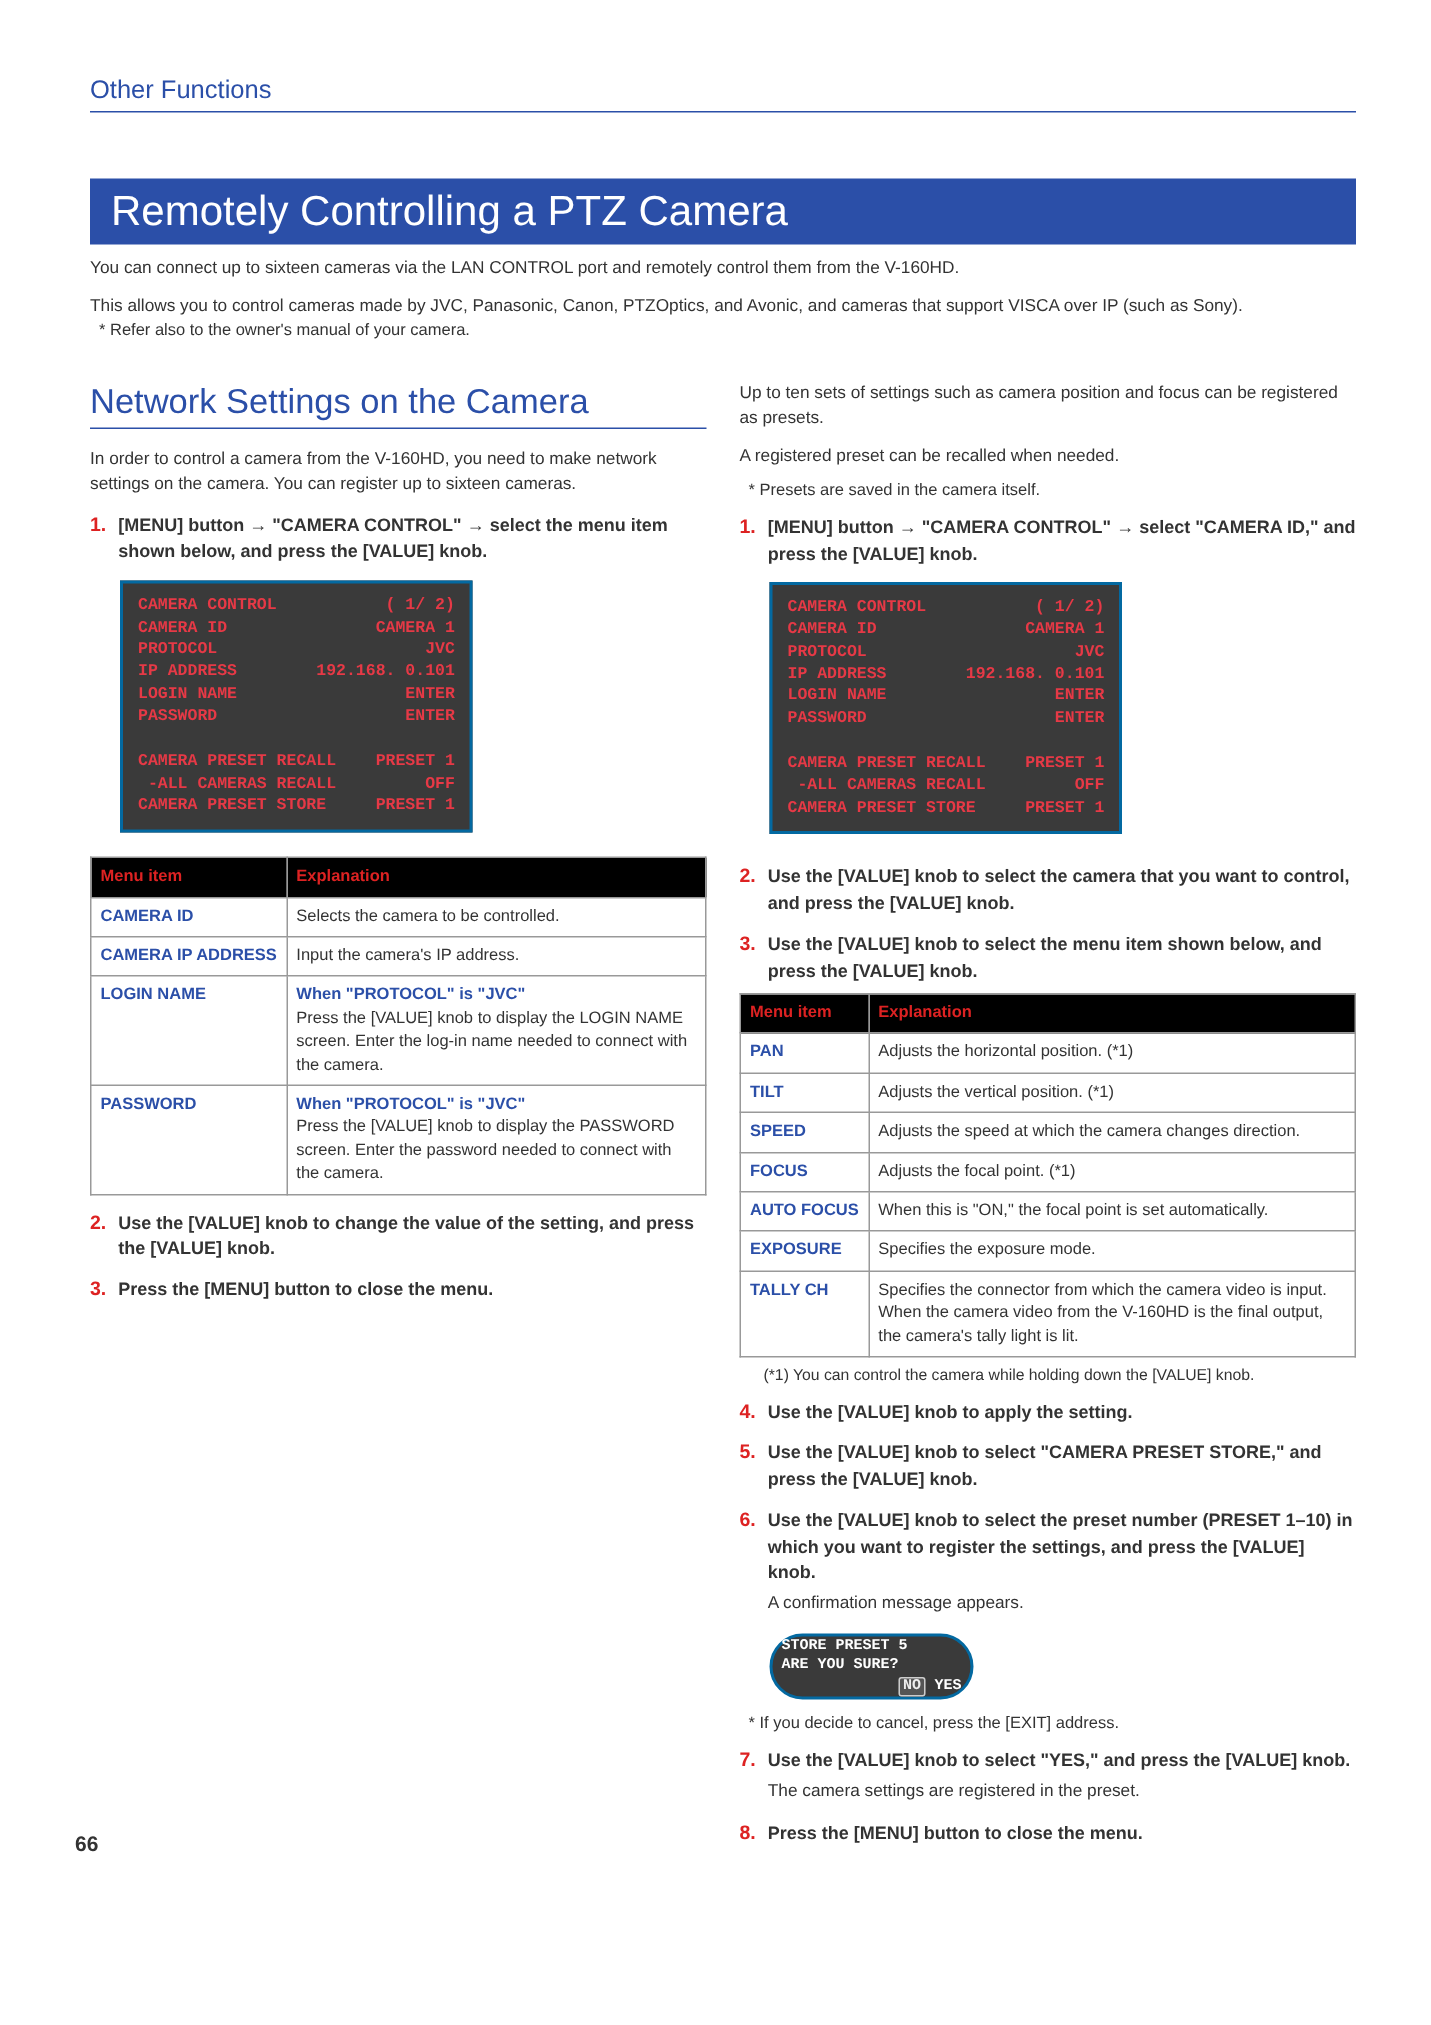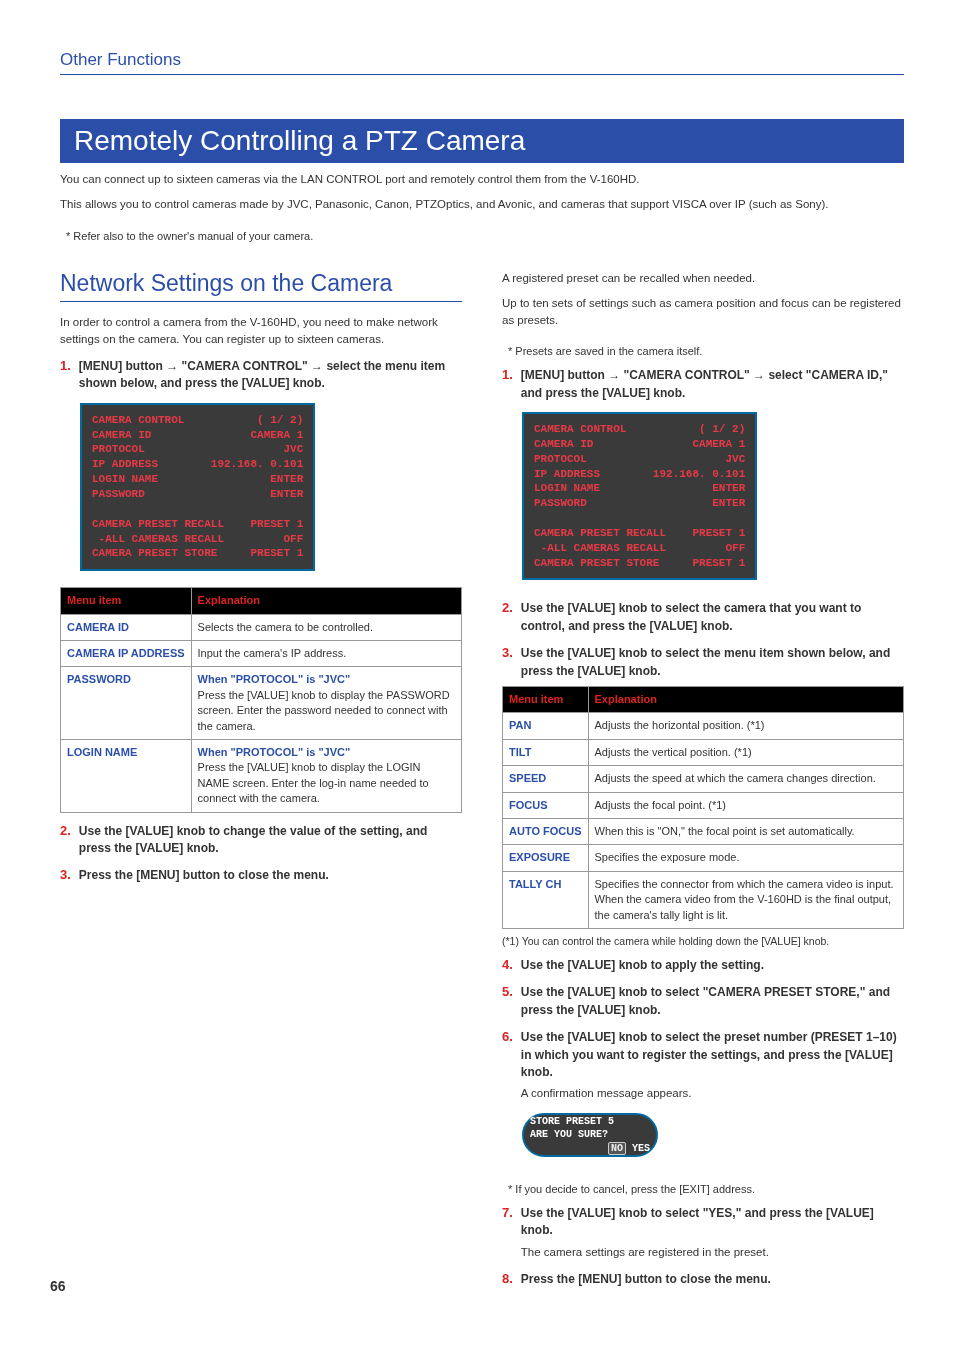--- a/index.html
+++ b/index.html
@@ -1,39 +1,39 @@
 <!DOCTYPE html>
 <html><head>
 <meta charset="utf-8">
 <style>
   * { box-sizing: border-box; margin: 0; padding: 0; }
   body { font-family: "Helvetica Neue", Arial, sans-serif; font-size: 12px; color: #333; background: #fff; width: 954px; padding: 50px 50px 30px 60px; position: relative; }
   .breadcrumb { color: #2b4fa8; font-size: 17px; border-bottom: 1px solid #2b4fa8; padding-bottom: 4px; margin-bottom: 16px; }
   .hero { background: #2b4fa8; color: #fff; font-size: 28px; padding: 6px 14px; font-weight: 300; margin-top: 44px; }
   .intro { font-size: 11.5px; margin-top: 8px; line-height: 1.5; }
-  .note-small { font-size: 11px; margin-top: 16px; margin-left: 6px; }
-  .columns { display: flex; gap: 40px; margin-top: 28px; }
+  .note-small { font-size: 11px; margin-top: 0; margin-left: 6px; }
+  .columns { display: flex; gap: 22px; margin-top: 28px; }
   .col { flex: 1; }
   .section-title { color: #2b4fa8; font-size: 23px; font-weight: 400; border-bottom: 1px solid #2b4fa8; padding-bottom: 4px; margin-bottom: 12px; }
   .para { font-size: 11.5px; line-height: 1.5; margin-bottom: 8px; }
   .step { display: flex; gap: 8px; margin-top: 10px; align-items: flex-start; }
   .step-num { color: #d22; font-weight: bold; font-size: 13px; flex-shrink: 0; }
   .step-text { font-weight: bold; font-size: 12px; line-height: 1.45; }
   .step-sub { font-size: 11.5px; margin-top: 4px; font-weight: normal; line-height: 1.5; }
   .arrow { font-family: "Arial"; }
   .terminal { font-family: "Courier New", monospace; background: #3a3a3a; color: #e63946; border: 2px solid #0369a1; padding: 8px 10px; font-size: 11px; font-weight: bold; margin: 10px 0 10px 20px; display: inline-block; white-space: pre; line-height: 1.35; }
   .terminal .wh { color: #fff; }
   .terminal .hl { color: #eee; background: #555; padding: 0 2px; border: 1px solid #ccc; border-radius: 2px; }
   .terminal-small { font-size: 10px; padding: 0 6px; border-radius: 23px; }
   table.info { border-collapse: collapse; width: 100%; margin-top: 6px; font-size: 11px; }
   table.info th, table.info td { border: 1px solid #999; padding: 5px 6px; text-align: left; vertical-align: top; line-height: 1.4; }
   table.info th { color: #d22; font-weight: bold; background: #000000; }
   table.info td.label { color: #2b4fa8; font-weight: bold; white-space: nowrap; }
   .cond { color: #2b4fa8; font-weight: bold; }
-  .footnote { font-size: 10.5px; margin-top: 6px; margin-left: 0; }
+  .footnote { font-size: 10.5px; margin-top: 6px; margin-left: 16px; }
   .pagenum { position: absolute; bottom: 24px; left: 50px; font-weight: bold; font-size: 14px; }
 </style>
 </head>
 <body>
 
 <div class="breadcrumb">Other Functions</div>
 
 <div class="hero">Remotely Controlling a PTZ Camera</div>
 
 <p class="intro">You can connect up to sixteen cameras via the LAN CONTROL port and remotely control them from the V-160HD.</p>
@@ -72,49 +72,49 @@
       </tr>
       <tr>
         <td class="label">CAMERA ID</td>
         <td>Selects the camera to be controlled.</td>
       </tr>
       <tr>
         <td class="label">CAMERA IP ADDRESS</td>
         <td>Input the camera's IP address.</td>
       </tr>
       <tr>
+        <td class="label">LOGIN NAME</td>
+        <td>
+          <span class="cond">When "PROTOCOL" is "JVC"</span><br>
+          <span>Press the [VALUE] knob to display the LOGIN NAME screen. Enter the log-in name needed to connect with the camera.</span>
+        </td>
+      </tr>
+      <tr>
         <td class="label">PASSWORD</td>
         <td>
           <span class="cond">When "PROTOCOL" is "JVC"</span><br>
           <span>Press the [VALUE] knob to display the PASSWORD screen. Enter the password needed to connect with the camera.</span>
         </td>
       </tr>
-      <tr>
-        <td class="label">LOGIN NAME</td>
-        <td>
-          <span class="cond">When "PROTOCOL" is "JVC"</span><br>
-          <span>Press the [VALUE] knob to display the LOGIN NAME screen. Enter the log-in name needed to connect with the camera.</span>
-        </td>
-      </tr>
     </tbody>
       </table>
 
     <div class="step">
       <span class="step-num">2.</span>
       <span class="step-text">Use the [VALUE] knob to change the value of the setting, and press the [VALUE] knob.</span>
     </div>
     <div class="step">
       <span class="step-num">3.</span>
       <span class="step-text">Press the [MENU] button to close the menu.</span>
     </div>
   </div>
 
   <div class="col">
+    <p class="para">Up to ten sets of settings such as camera position and focus can be registered as presets.</p>
     <p class="para">A registered preset can be recalled when needed.</p>
-    <p class="para">Up to ten sets of settings such as camera position and focus can be registered as presets.</p>
     <p class="note-small">* Presets are saved in the camera itself.</p>
 
     <div class="step">
       <span class="step-num">1.</span>
       <span class="step-text">
         <span>[MENU] button </span><span class="arrow">→</span><span> "CAMERA CONTROL" </span><span class="arrow">→</span><span> select "CAMERA ID," and press the [VALUE] knob.</span>
       </span>
     </div>
 
     <pre class="terminal">CAMERA CONTROL           ( 1/ 2)

